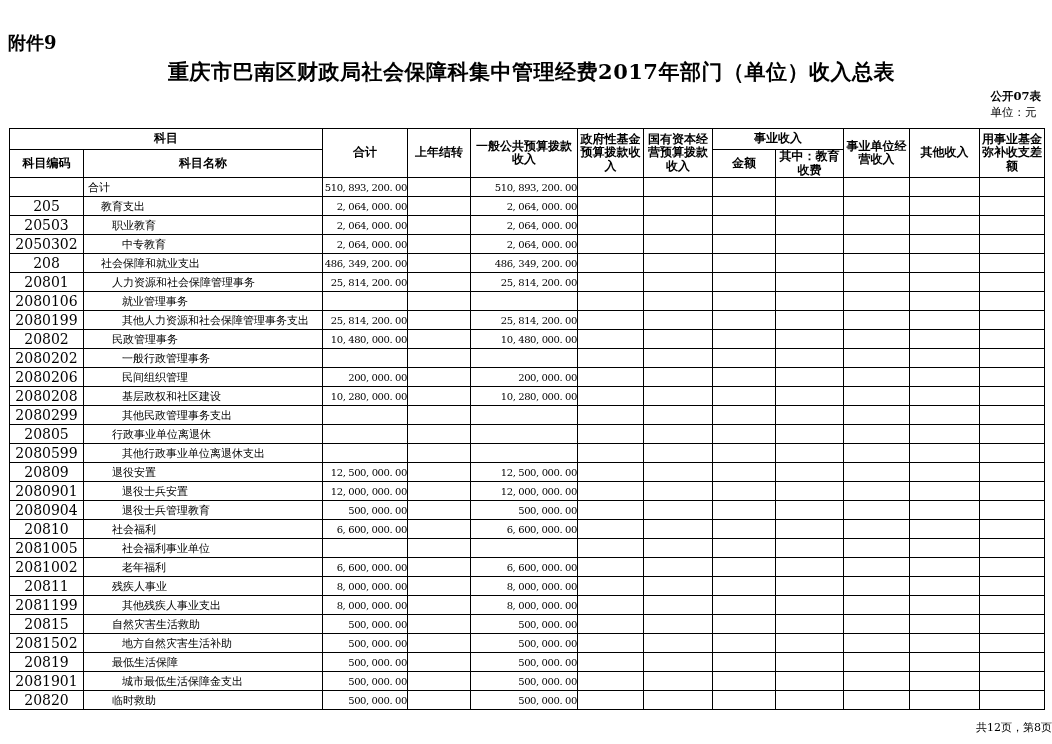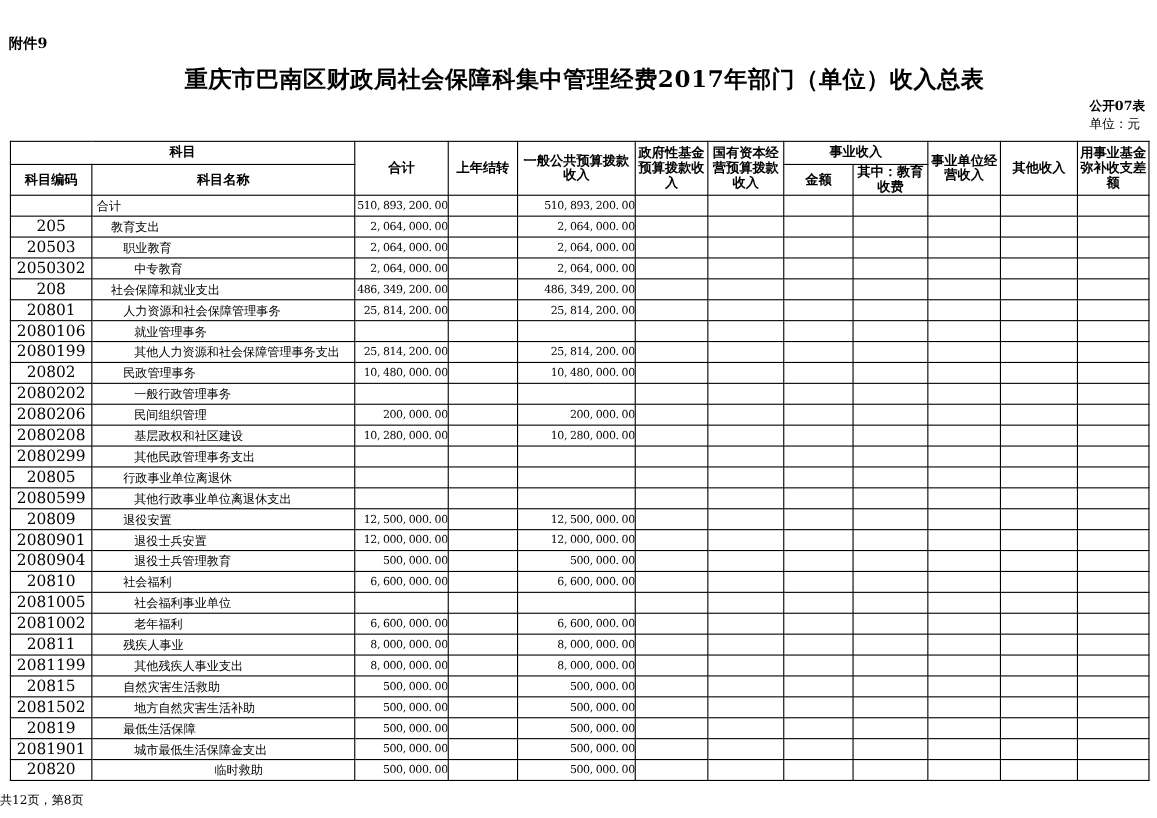--- a/index.html
+++ b/index.html
@@ -8,21 +8,21 @@
     width: 1052px;
     height: 744px;
     background: #ffffff;
     color: #000000;
     font-family: "DejaVu Serif", "Liberation Serif", serif;
     overflow: hidden;
   }
   .attachment {
     position: absolute;
     left: 8px; top: 31px;
-    font-size: 13px;
+    font-size: 18px;
     font-weight: bold;
   }
   .title {
     position: absolute;
     left: 0; right: 0; top: 58px;
     text-align: center;
     font-size: 21px;
     font-weight: bold;
     letter-spacing: 0.5px;
     margin-left: 11px;
@@ -67,21 +67,21 @@
   td.c-name { text-align: left; }
   td.c-num {
     text-align: right;
     padding-right: 3px;
     font-size: 10px;
     letter-spacing: -0.4px;
   }
   .footer {
     position: absolute;
     left: 0; right: 0; top: 720px;
-    text-align: left;
+    text-align: right;
     font-size: 11px;
   }
 </style>
 </head>
 <body>
 
 <div class="page">
 
   <div class="attachment">附件9</div>
 
@@ -528,21 +528,21 @@
     <td class="c-num"></td>
     <td class="c-num"></td>
     <td class="c-num"></td>
     <td class="c-num"></td>
     <td class="c-num"></td>
     <td class="c-num"></td>
   </tr>
 
   <tr>
     <td class="c-code">20820</td>
-    <td class="c-name" style="padding-left: 28px; text-align: center;">临时救助</td>
+    <td class="c-name" style="padding-left: 28px;">临时救助</td>
     <td class="c-num">500, 000. 00</td>
     <td class="c-num"></td>
     <td class="c-num">500, 000. 00</td>
     <td class="c-num"></td>
     <td class="c-num"></td>
     <td class="c-num"></td>
     <td class="c-num"></td>
     <td class="c-num"></td>
     <td class="c-num"></td>
     <td class="c-num"></td>

